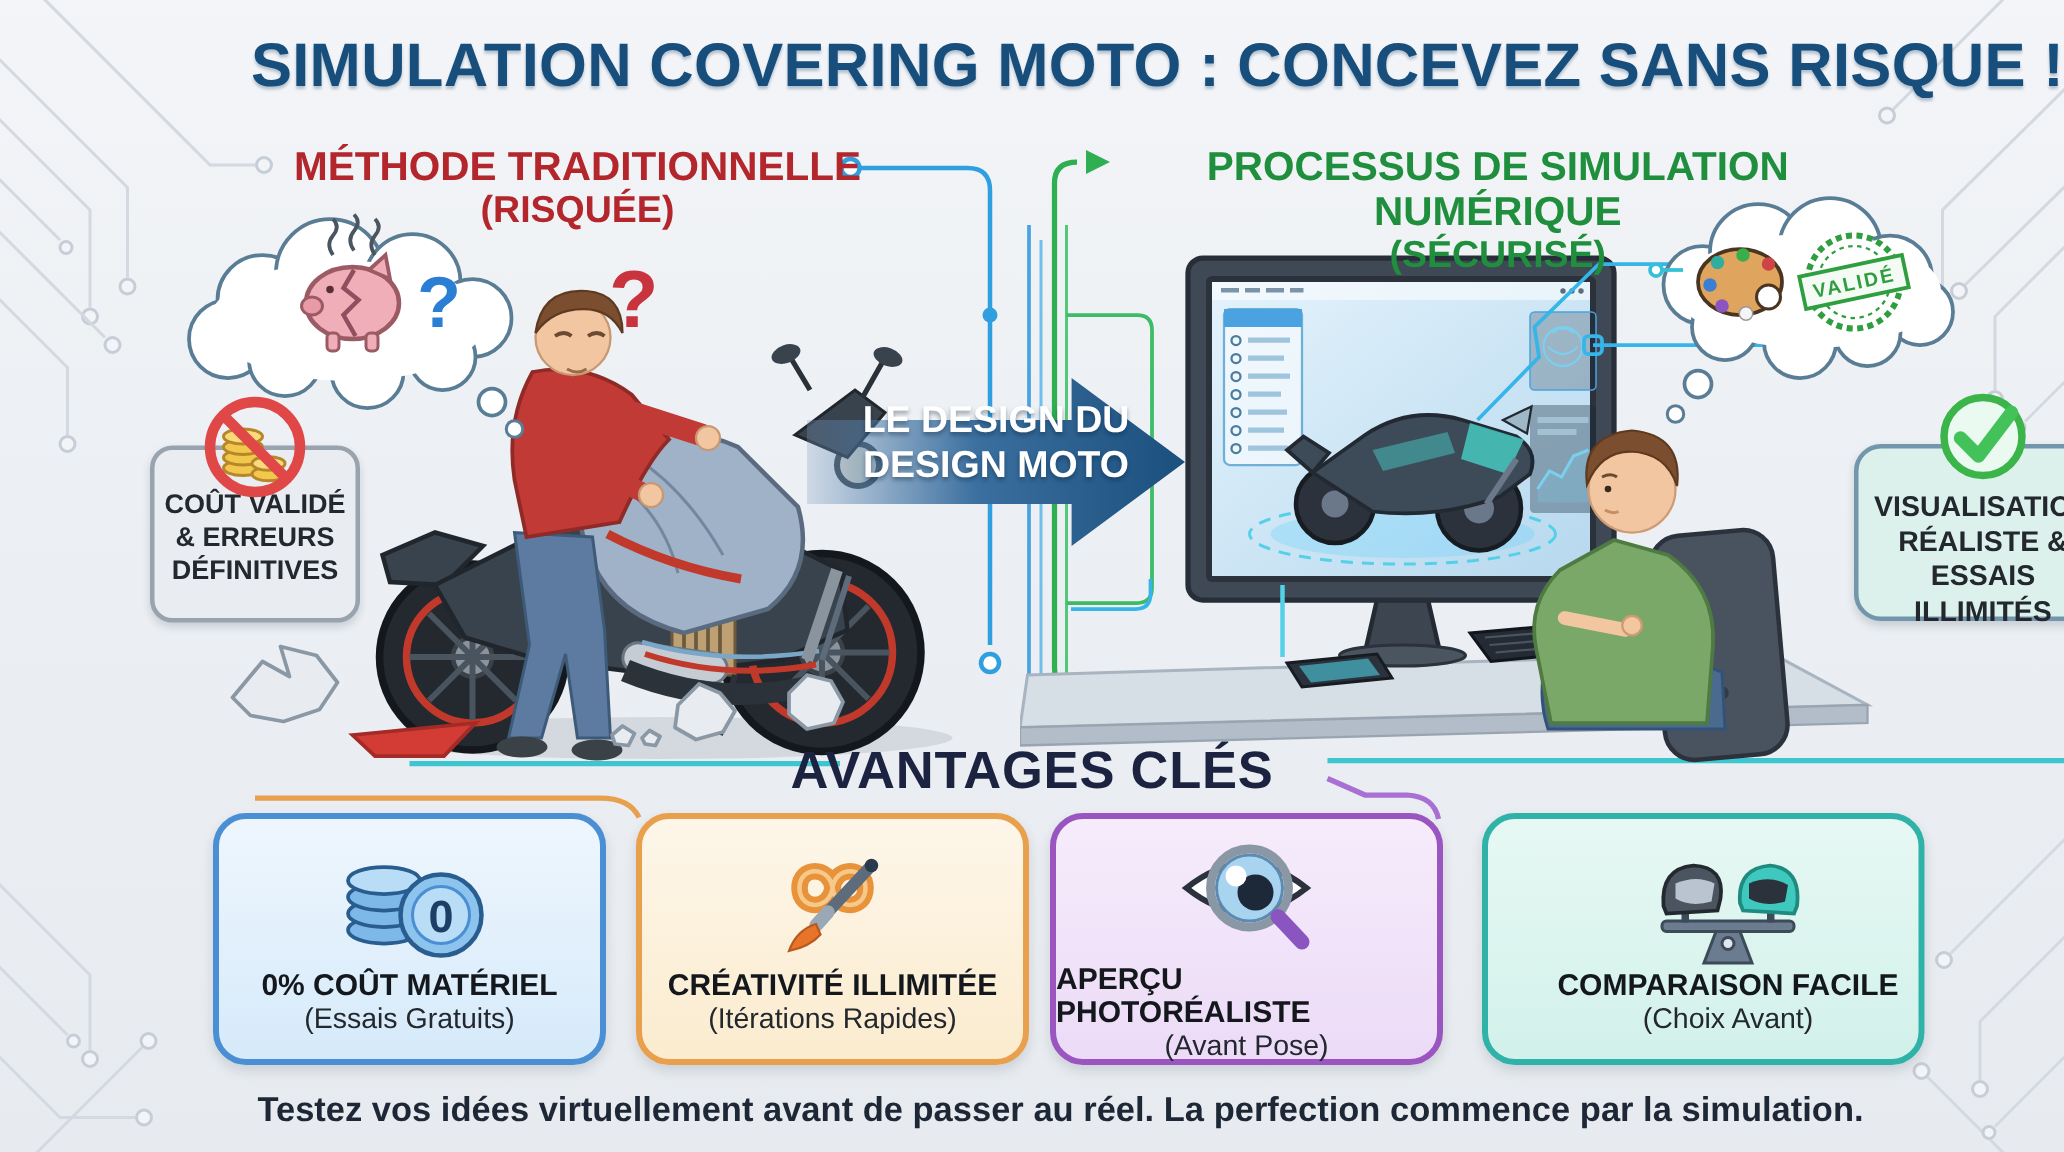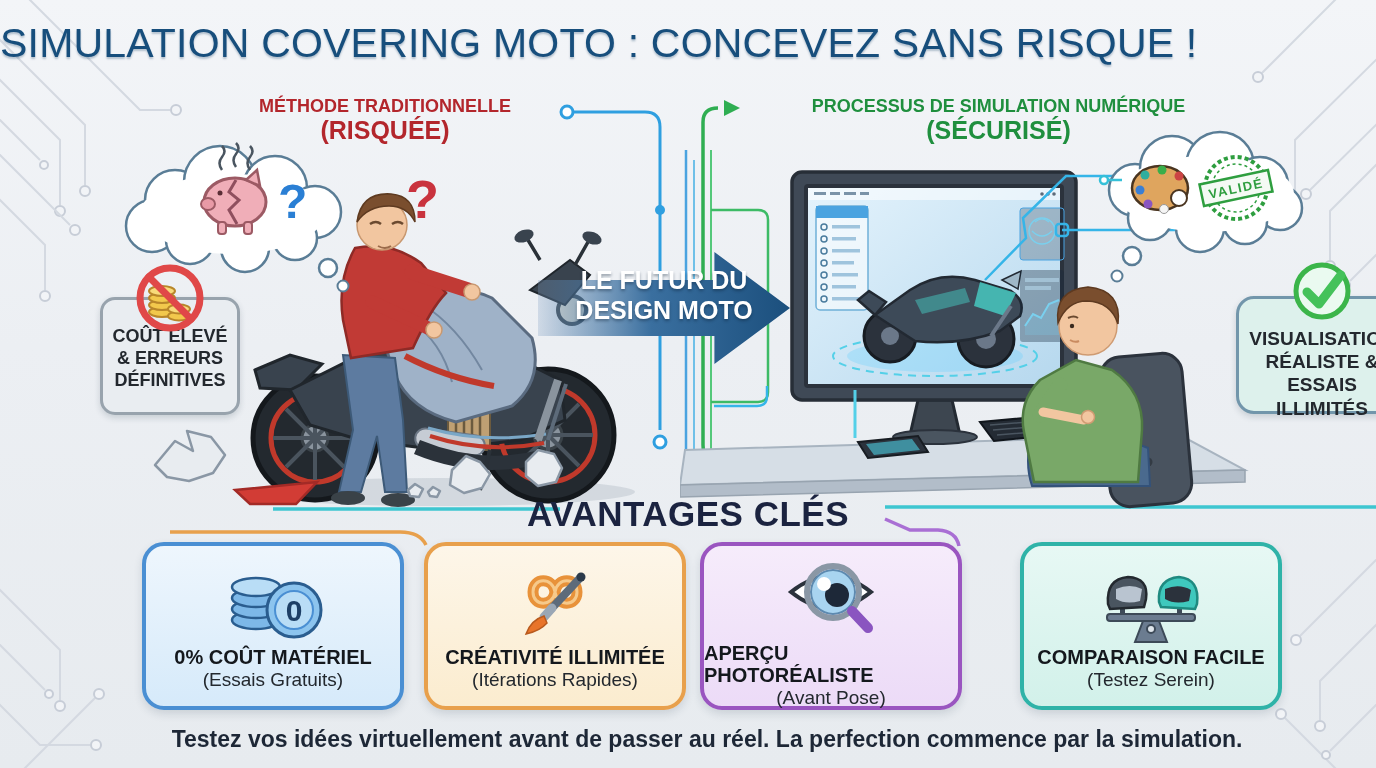--- a/index.html
+++ b/index.html
@@ -5,25 +5,25 @@
   html,body{margin:0;padding:0;background:#dfe3e8;font-family:"Liberation Sans",sans-serif;}
   .canvas{position:relative;width:1376px;height:768px;overflow:hidden;
     background:linear-gradient(180deg,#f3f5f8 0%,#eceff3 45%,#e7ebef 100%);}
   svg{display:block;}
   .abs{position:absolute;}
   
   .bg-decor{left:0;top:0;z-index:1;}
   .scene{z-index:2;}
   .txt{z-index:5;}
   
-  .title{left:0;top:20px;width:100%;text-align:left;font-size:41px;font-weight:400;
+  .title{left:0;top:20px;width:100%;text-align:right;font-size:41px;font-weight:700;
     color:#174e7c;letter-spacing:.2px;text-shadow:0 2px 2px rgba(18,60,100,.28);}
   
   .col-head{text-align:center;line-height:1.12;font-weight:700;}
-  .col-head .l1{font-size:18px;}
+  .col-head .l1{font-size:27px;}
   .col-head .l2{font-size:25px;}
   .head-trad{left:150px;top:96px;width:470px;color:#b3262c;}
   .head-digi{left:746px;top:96px;width:505px;color:#1f8f3e;}
   
   .badge{border-radius:15px;text-align:center;font-weight:700;color:#23282e;
     box-shadow:0 3px 6px rgba(40,60,80,.18);}
   .badge .bl{line-height:1.22;}
   .badge-icon{position:absolute;left:50%;transform:translateX(-50%);}
   .badge-trad{left:100px;top:297px;width:134px;height:86px;background:#e9edf1;
     border:3px solid #98a3ad;font-size:18px;padding-top:26px;}
@@ -42,21 +42,21 @@
     color:#1b2340;letter-spacing:.5px;}
   .card{top:542px;width:254px;height:160px;border-radius:22px;border:4px solid;
     box-shadow:0 4px 8px rgba(40,60,80,.15);display:flex;flex-direction:column;
     align-items:center;z-index:5;}
   .card .ic{height:96px;display:flex;align-items:center;justify-content:center;margin-top:4px;}
   .card .t1{font-size:20px;font-weight:700;color:#14181d;line-height:1.1;}
   .card .t2{font-size:19px;color:#23282e;line-height:1.25;}
   .card.c1{left:142px;border-color:#4a8fd3;background:linear-gradient(180deg,#eef6fd,#d6eafa);}
   .card.c2{left:424px;border-color:#e8a04c;background:linear-gradient(180deg,#fdf6e9,#fbeccf);}
   .card.c3{left:700px;border-color:#9a55c0;background:linear-gradient(180deg,#f6ecfb,#ecdbf7);}
-  .card.c4{left:1020px;border-color:#2fb3a8;background:linear-gradient(180deg,#e7f8f4,#d2f1ea);}
+  .card.c4{left:988px;border-color:#2fb3a8;background:linear-gradient(180deg,#e7f8f4,#d2f1ea);padding-left:33px;}
   
   .footer{left:0;top:726px;width:100%;text-align:center;font-size:23px;font-weight:700;
     color:#1d2736;padding-left:19px;}
 </style>
 </head>
 <body>
 
 <div class="canvas">
 
   <svg class="abs bg-decor" width="1376" height="768" viewBox="0 0 1376 768">
@@ -380,38 +380,38 @@
     <div class="l2">(RISQUÉE)</div>
   </div>
 
   <div class="abs txt col-head head-digi">
     <div class="l1">PROCESSUS DE SIMULATION NUMÉRIQUE</div>
     <div class="l2">(SÉCURISÉ)</div>
   </div>
 
   <div class="abs arrow-shape"></div>
   <div class="abs arrow-text">
-    <div>LE FUTUR DU</div>
+    <div>LE DESIGN DU</div>
     <div>DESIGN MOTO</div>
   </div>
 
   <div class="abs txt badge badge-trad">
     <svg class="badge-icon" width="76" height="76" viewBox="0 0 76 76">
       <g stroke="#b8862a" stroke-width="2" fill="#f2c84c">
         <ellipse cx="30" cy="52" rx="13" ry="5"></ellipse>
           <ellipse cx="30" cy="45" rx="13" ry="5"></ellipse>
         <ellipse cx="30" cy="38" rx="13" ry="5"></ellipse>
           <ellipse cx="30" cy="31" rx="13" ry="5" fill="#f8da7a"></ellipse>
         <ellipse cx="47" cy="56" rx="11" ry="4.5"></ellipse>
           <ellipse cx="47" cy="49" rx="11" ry="4.5" fill="#f8da7a"></ellipse>
       </g>
       <circle cx="38" cy="38" r="30" fill="none" stroke="#e04848" stroke-width="7"></circle>
       <path d="M17,17 L59,59" stroke="#e04848" stroke-width="7" stroke-linecap="round"></path>
     </svg>
-    <div class="bl">COÛT ÉLEVÉ</div>
+    <div class="bl">COÛT VALIDÉ</div>
     <div class="bl">&amp; ERREURS</div>
     <div class="bl">DÉFINITIVES</div>
   </div>
 
   <div class="abs txt badge badge-digi">
     <svg class="badge-icon" width="66" height="66" viewBox="0 0 66 66">
       <circle cx="33" cy="34" r="26" fill="#eafaf0" stroke="#3bb54a" stroke-width="5"></circle>
       <path d="M18,35 L30,47 L52,18" fill="none" stroke="#44c25a" stroke-width="9" stroke-linecap="round" stroke-linejoin="round"></path>
     </svg>
     <div class="bl">VISUALISATION</div>
@@ -479,18 +479,18 @@
         <circle cx="58" cy="77" r="4" fill="#dfe6ec" stroke="#3d4a58" stroke-width="2"></circle>
         <rect x="27" y="52" width="5" height="11" fill="#3d4a58"></rect>
         <rect x="84" y="52" width="5" height="11" fill="#3d4a58"></rect>
         <path d="M15,52 Q13,27 35,25 Q56,26 53,47 L51,55 L17,57 z" fill="#4a5560" stroke="#23292f" stroke-width="2.5"></path>
         <path d="M23,37 Q37,31 49,37 L47,49 Q33,53 23,47 z" fill="#b9c4d0"></path>
         <path d="M66,50 Q64,27 86,25 Q107,27 104,52 L102,57 L68,55 z" fill="#3fc8bd" stroke="#1f8a80" stroke-width="2.5"></path>
         <path d="M72,37 Q86,31 98,38 L96,49 Q82,53 72,47 z" fill="#2b323c"></path>
       </svg>
     </div>
     <div class="t1">COMPARAISON FACILE</div>
-    <div class="t2">(Testez Serein)</div>
+    <div class="t2">(Choix Avant)</div>
   </div>
 
   <div class="abs txt footer">Testez vos idées virtuellement avant de passer au réel. La perfection commence par la simulation.</div>
 
 </div>
 
 </body></html>

